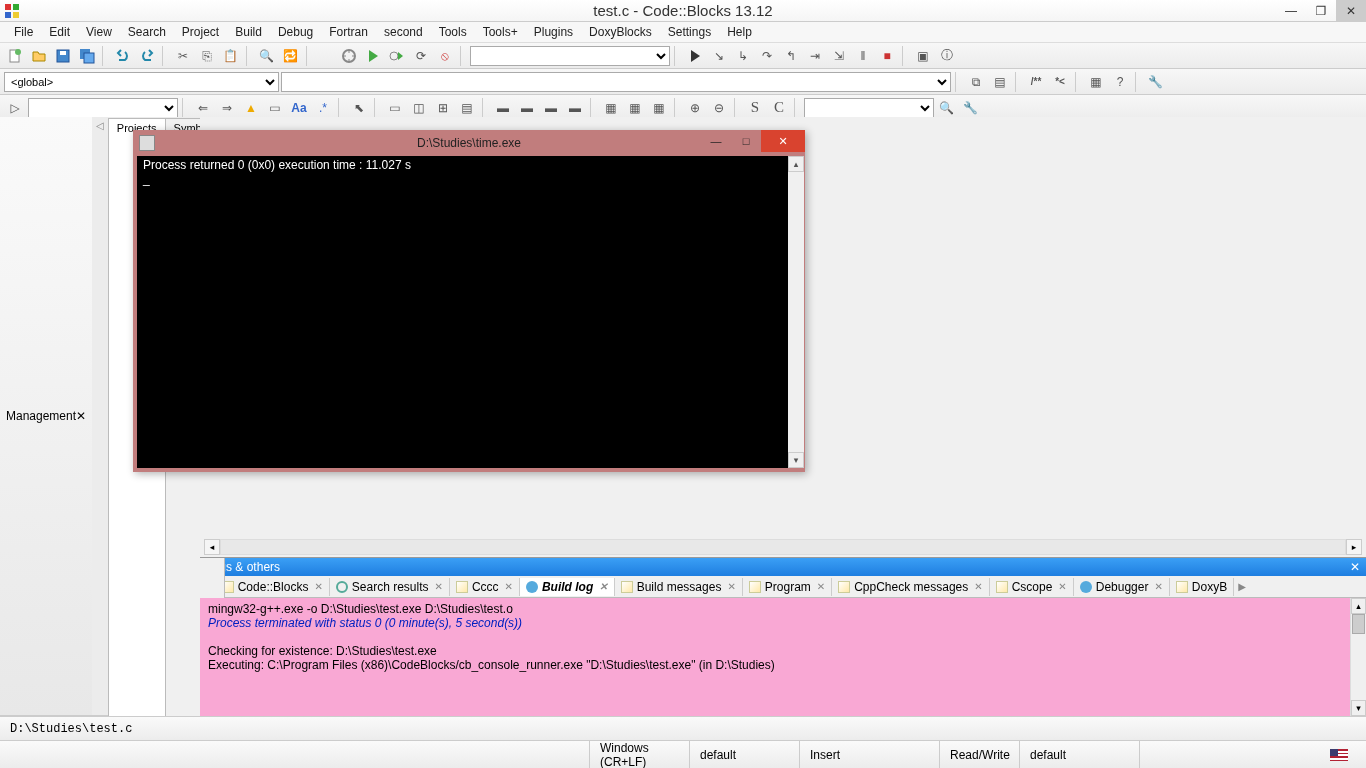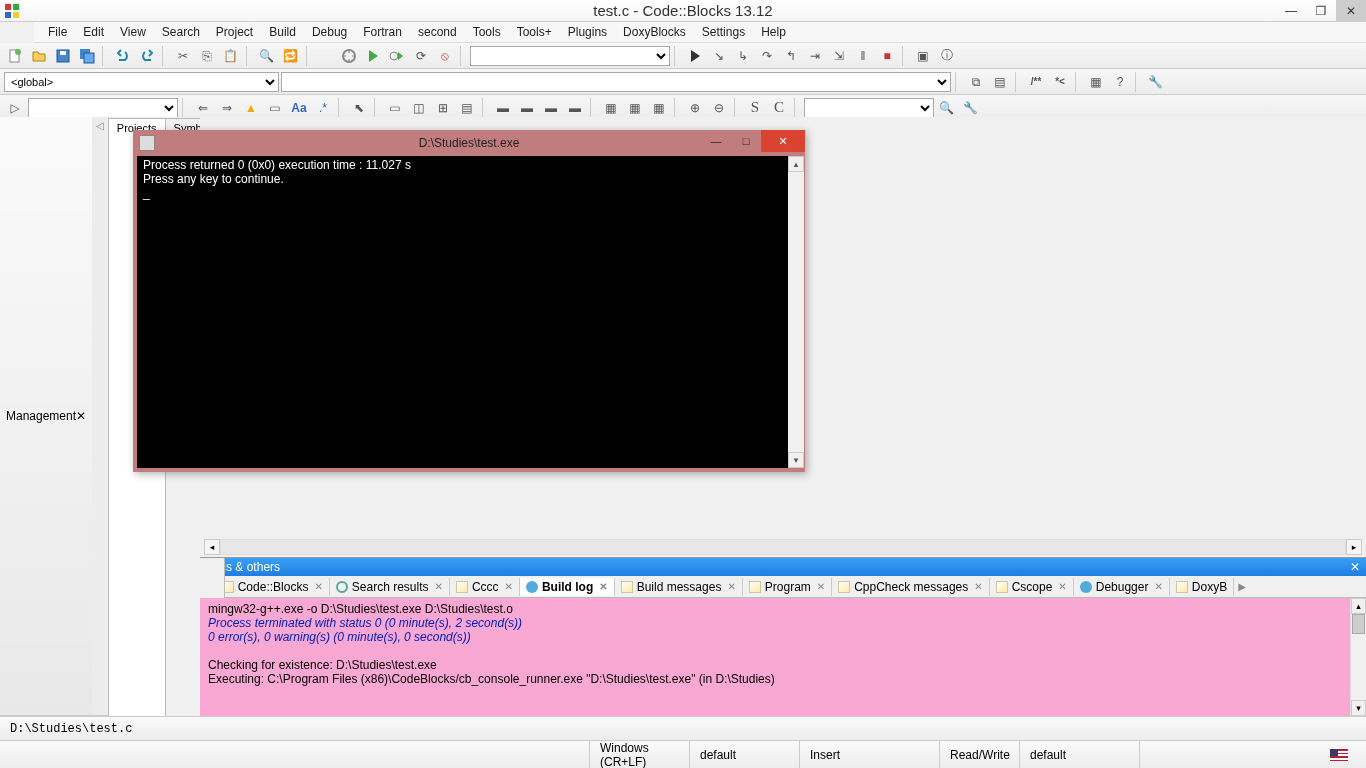--- a/index.html
+++ b/index.html
@@ -8,21 +8,21 @@
 
 .titlebar { height: 22px; background: linear-gradient(#fff,#f5f5f5); display: flex; align-items: center; justify-content: center; position: relative; border-bottom: 1px solid #ccc;}
 .titlebar .title { font-size: 15px; color: #333;}
 .titlebar .winbuttons { position: absolute; right: 0; top: 0; display: flex; }
 .titlebar .winbuttons div { width: 30px; height: 22px; display: flex; align-items: center; justify-content: center; color: #333; }
 .titlebar .winbuttons .wclose { background:#ccc; }
 .titlebar .logo { position:absolute; left:4px; top:3px; width:16px; height:16px; }
 .logo svg { width:16px; height:16px; }
 
 
-.menubar { height: 21px; background: #f7f7f7; display: flex; align-items: center; padding: 0 6px; border-bottom: 1px solid #ddd; margin-left: 34px;}
+.menubar { height: 21px; background: #f7f7f7; display: flex; align-items: center; padding: 0 6px; border-bottom: 1px solid #ddd;}
 .menubar span { padding: 2px 8px; color: #222;}
 
 
 .toolbar { background: linear-gradient(#f7f7f7,#ececec); border-bottom: 1px solid #ccc; display: flex; align-items: center; padding: 2px 4px; height: 26px; gap:2px;}
 .tbtn { width: 22px; height: 22px; display:flex; align-items:center; justify-content:center; border:1px solid transparent; border-radius:2px; color:#555;}
 .tsep { width:6px; height:20px; border-left:1px solid #ccc; margin:0 2px;}
 .tb-select { height:20px; border:1px solid #aaa; background:#fff; font-size:11px; padding:0 2px;}
 
 
 .workspace { position:absolute; top:117px; bottom:52px; left:0; right:0; display:flex; }
@@ -40,21 +40,21 @@
 .editor-col { flex:1; display:flex; flex-direction:column;}
 .editor-area { flex:1; background:#f0f0f0; border-bottom:1px solid #999; position:relative; overflow:hidden;}
 .editor-scroll { position:absolute; left:4px; right:4px; bottom:2px; height:16px; background:#f0f0f0; display:flex; align-items:center;}
 .editor-scroll .sarrow { width:16px; height:16px; border:1px solid #ccc; background:#f5f5f5; text-align:center; font-size:9px; line-height:14px;}
 .editor-scroll .strack { flex:1; height:16px; background:#e8e8e8; border:1px solid #ddd;}
 
 
 .logs-title { background:linear-gradient(#3b9ff5,#1e7ee0); color:#fff; padding:2px 6px; display:flex; justify-content:space-between; align-items:center; font-size:11px;}
 .logs-tabs { display:flex; background:#f0f0f0; border-bottom:1px solid #bbb; align-items:center; height:22px; overflow:hidden;}
 .logs-tabs .ltab { display:flex; align-items:center; gap:4px; padding:2px 6px; border-right:1px solid #ccc; font-size:11px; white-space:nowrap;}
-.logs-tabs .ltab.active { background:#fff; font-weight:bold;}
+.logs-tabs .ltab.active { background:#fff; font-weight:bold;font-style:italic;}
 .logs-tabs .lclose { color:#888; font-size:10px; margin-left:2px;}
 .logs-tabs .arrow { padding:2px 4px; color:#888; font-size:10px;}
 .logs-body { flex:0 0 118px; background:#f9a8d4; padding:4px 8px; font-family:"Courier New",monospace; font-size:12px; overflow:auto; line-height:14px; position:relative;}
 .logs-body .blue { color:#0020c0; font-style:italic;}
 .logs-scroll { position:absolute; right:0; top:0; bottom:0; width:16px; background:#f0f0f0; border-left:1px solid #ddd;}
 .logs-scroll .sarr { height:16px; text-align:center; font-size:9px; border:1px solid #ccc;}
 .logs-scroll .sthumb { position:absolute; top:16px; left:1px; right:1px; height:20px; background:#cdcdcd; border:1px solid #aaa;}
 
 
 .statusbar { position:absolute; bottom:0; left:0; right:0; height:52px;}
@@ -342,22 +342,21 @@
           <span class="lclose">✕</span>
         </div>
       <div class="ltab">
           <span class="tabicon notepad"></span>
           <span>DoxyB</span>
         </div>
       <div class="arrow">▶</div>
     </div>
     <div class="logs-body">
       <div>mingw32-g++.exe  -o D:\Studies\test.exe D:\Studies\test.o</div>
-      <div class="blue">Process terminated with status 0 (0 minute(s), 2 second(s))</div>
-      <div class="blue">0 error(s), 0 warning(s) (0 minute(s), 0 second(s))</div>
+      <div class="blue">Process terminated with status 0 (0 minute(s), 5 second(s))</div>
       <div>&nbsp;</div>
       <div>Checking for existence: D:\Studies\test.exe</div>
       <div>Executing: C:\Program Files (x86)\CodeBlocks/cb_console_runner.exe "D:\Studies\test.exe" (in D:\Studies)</div>
       <div class="logs-scroll">
         <div class="sarr">▴</div>
         <div class="sthumb"></div>
         <div class="sarr" style="position:absolute;bottom:0;left:0;right:0">▾</div>
       </div>
     </div>
   </div>
@@ -376,29 +375,28 @@
     <div class="scell" style="width:120px">default</div>
     <div class="scell" style="flex:1;justify-content:flex-end;border:none">
       <div class="flag"></div>
     </div>
   </div>
 </div>
 
 <div class="console">
   <div class="console-title">
     <div class="cicon"></div>
-    <span>D:\Studies\test.exe</span>
+    <span>D:\Studies\time.exe</span>
     <div class="cbtns">
       <div>—</div>
       <div>□</div>
       <div class="cclose">✕</div>
     </div>
   </div>
   <div class="console-body">
     <div>Process returned 0 (0x0)   execution time : 11.027 s</div>
-    <div>Press any key to continue.</div>
     <div>_</div>
     <div class="console-scroll">
       <div class="csarr">▴</div>
       <div class="csarr bot">▾</div>
     </div>
   </div>
 </div>
 
 </body></html>

